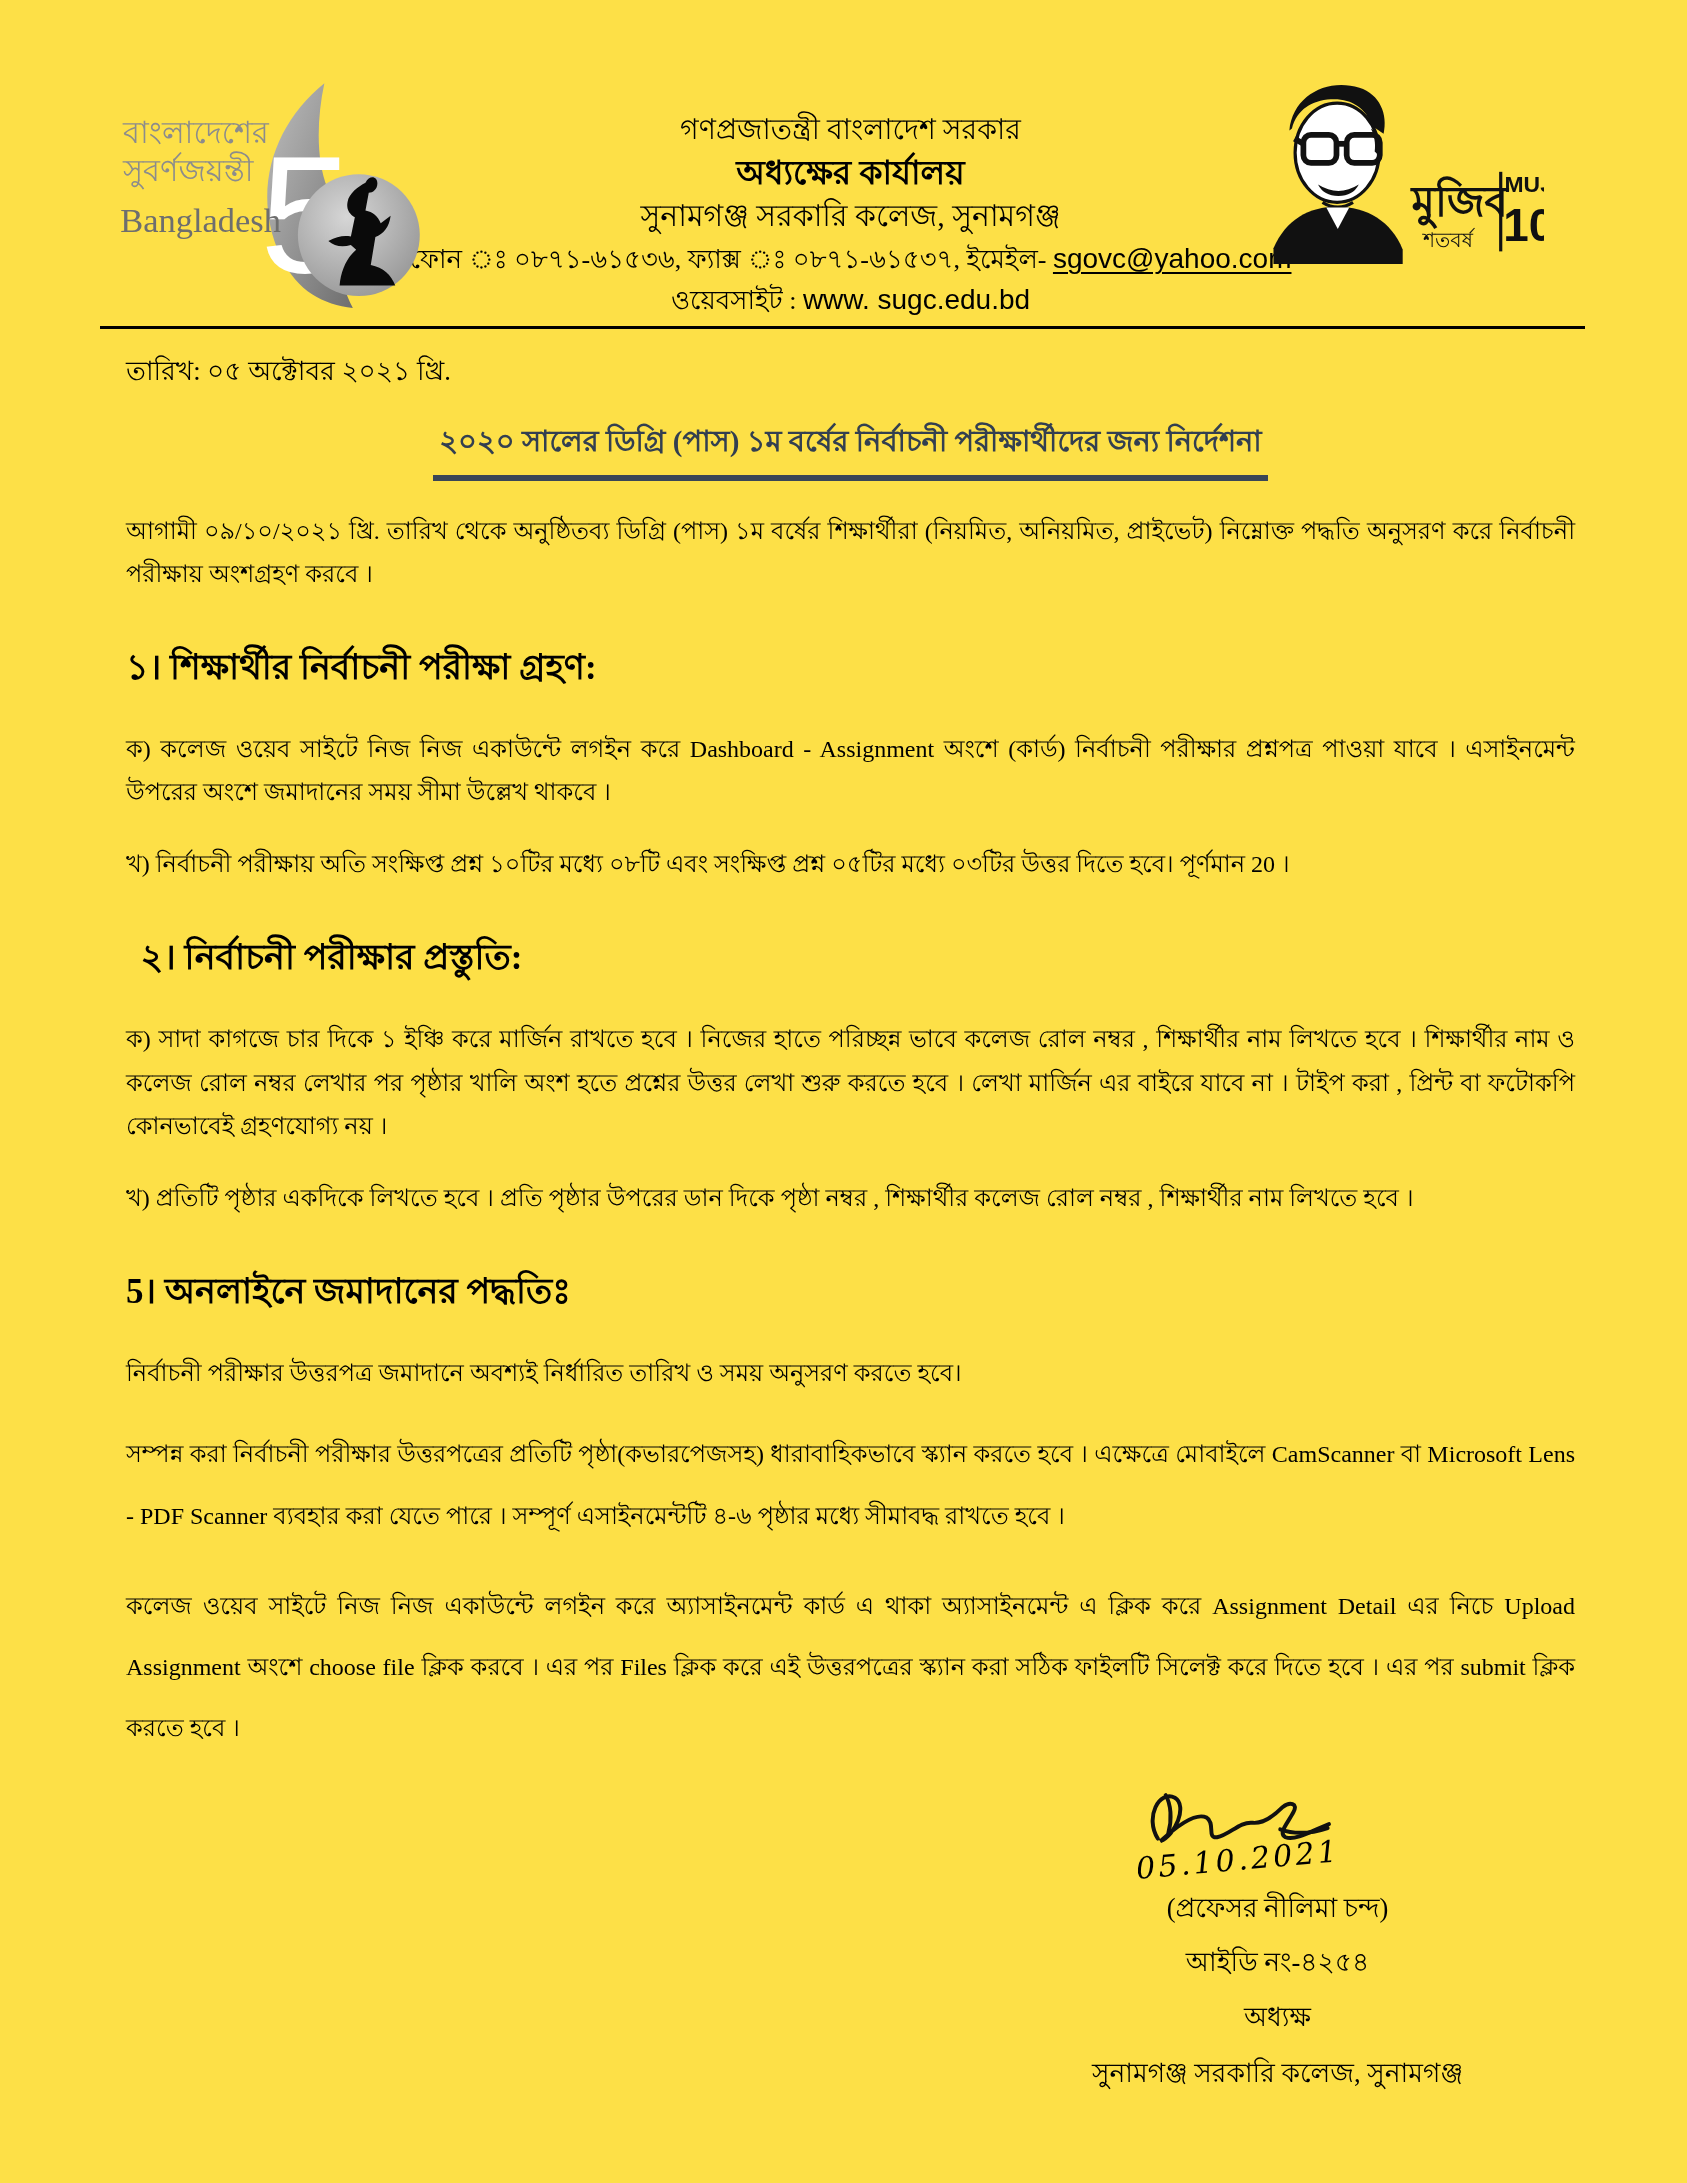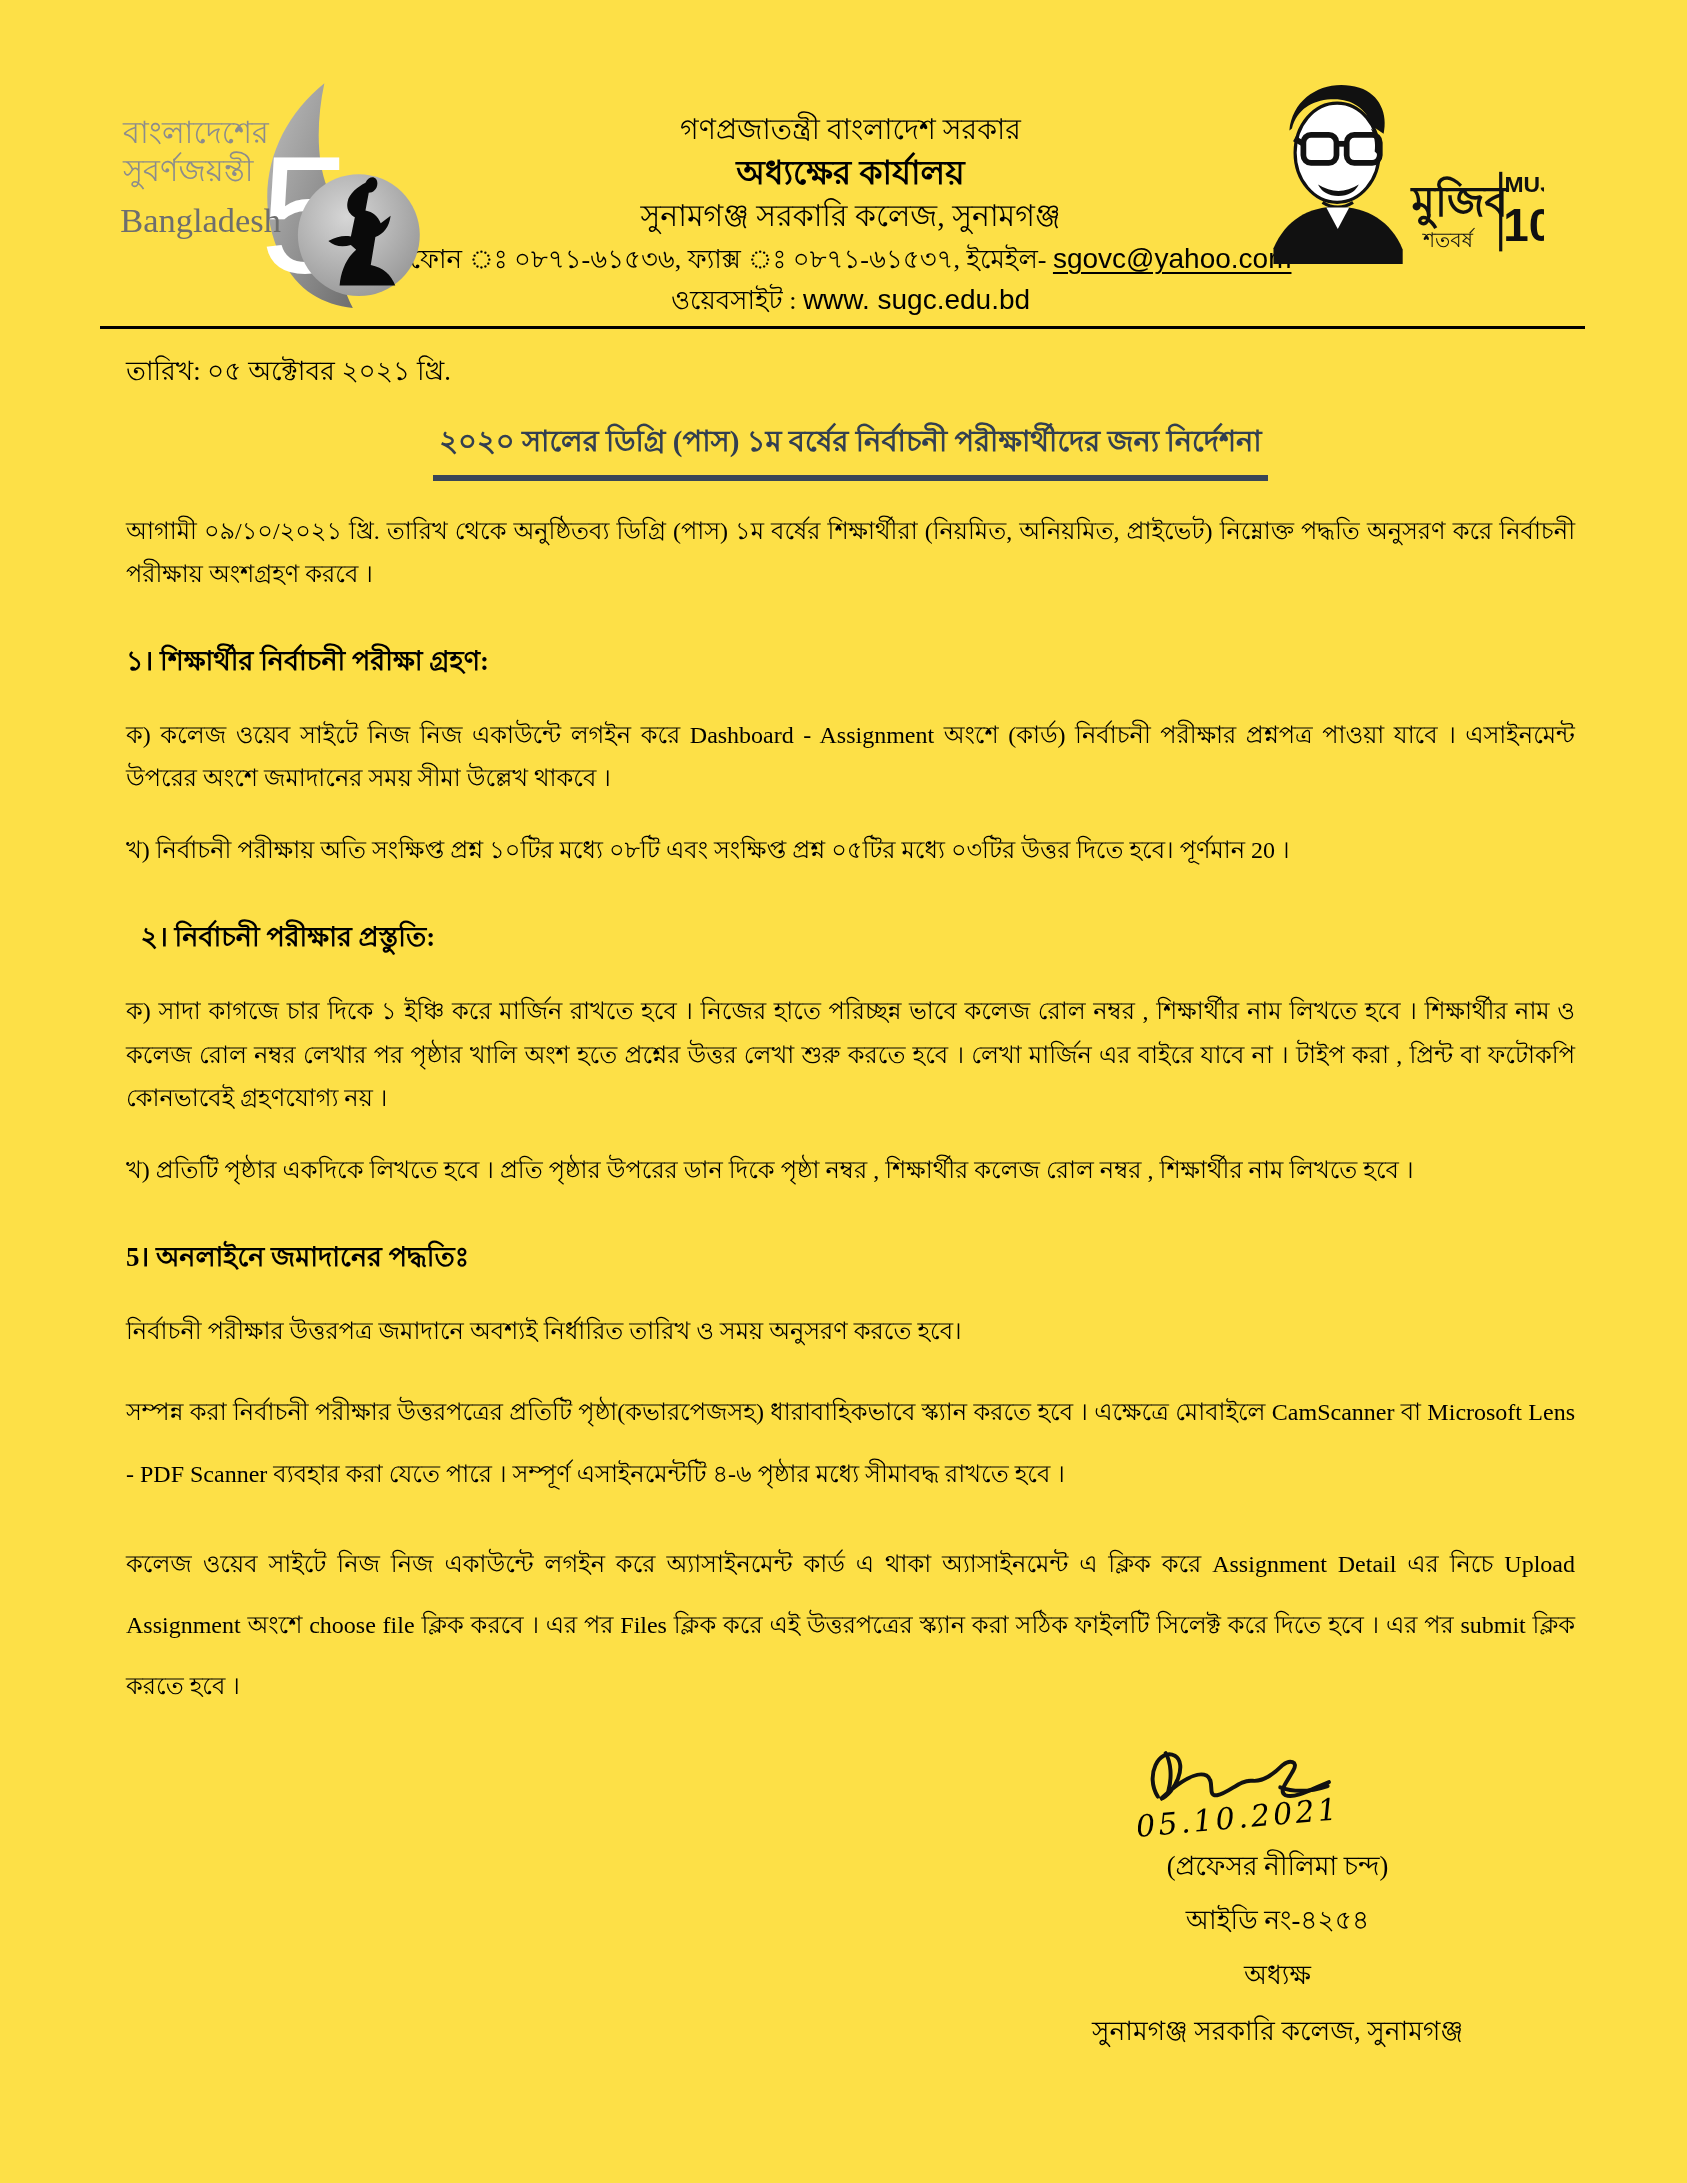--- a/index.html
+++ b/index.html
@@ -25,21 +25,21 @@
   .date-line{font-size:26.5px;text-align:left;margin-top:22px;}
   .title-wrap{text-align:center;margin-top:22.5px;}
   .doc-title{
     display:inline-block;font-size:29px;font-weight:700;color:#333F50;
     border-bottom:6px solid #3a4656;padding:0 6.6px 8px;
   }
   
   .p{font-size:24px;line-height:1.8;text-align:justify;margin:29px 0 0;}
   .p.single{text-align:left;}
   .p.wide{line-height:2.55;}
-  .sec{font-size:27px;font-weight:700;margin:44px 0 0;}
+  .sec{font-size:35px;font-weight:700;margin:44px 0 0;}
   .indent-sm{padding-left:14.6px;}
   
   .signature{width:437px;margin:18.5px 79px 0 auto;text-align:center;}
   .sig-scribble{display:block;margin:0 auto 0 60px;}
   .sig-date{
     font-size:30px;font-style:italic;letter-spacing:3.3px;margin:-14.6px 79px 4px 0;
     transform:rotate(-5deg);font-family:"DejaVu Serif",serif;
   }
   .sig-line{font-size:26.5px;margin-top:10.6px;}
   .sig-org{font-size:26.5px;margin-top:12px;white-space:nowrap;}

